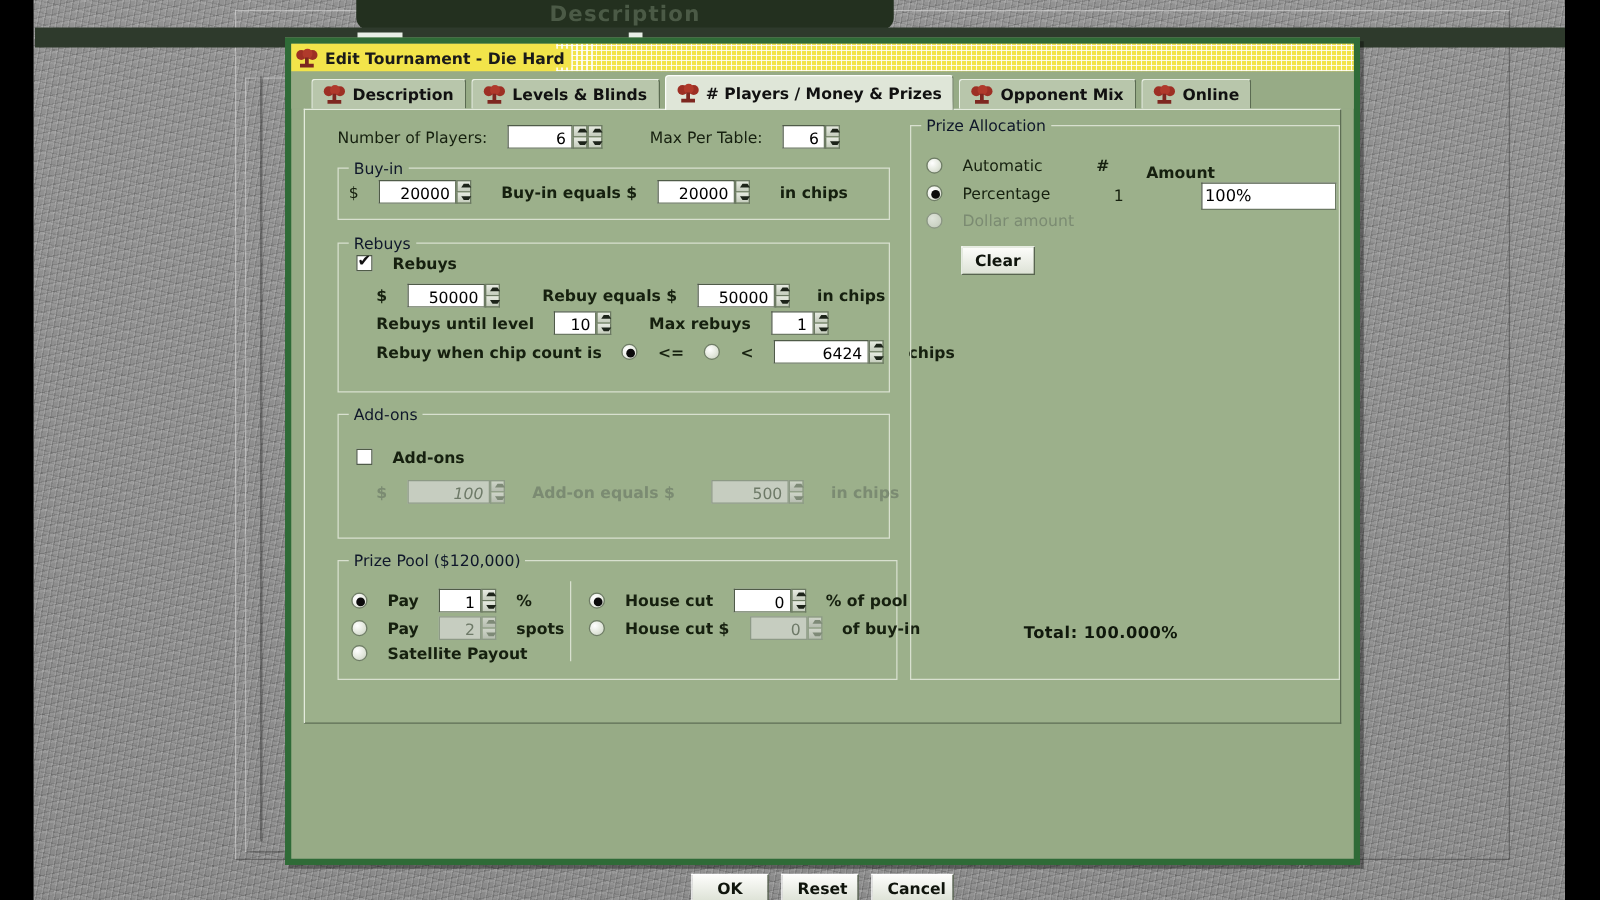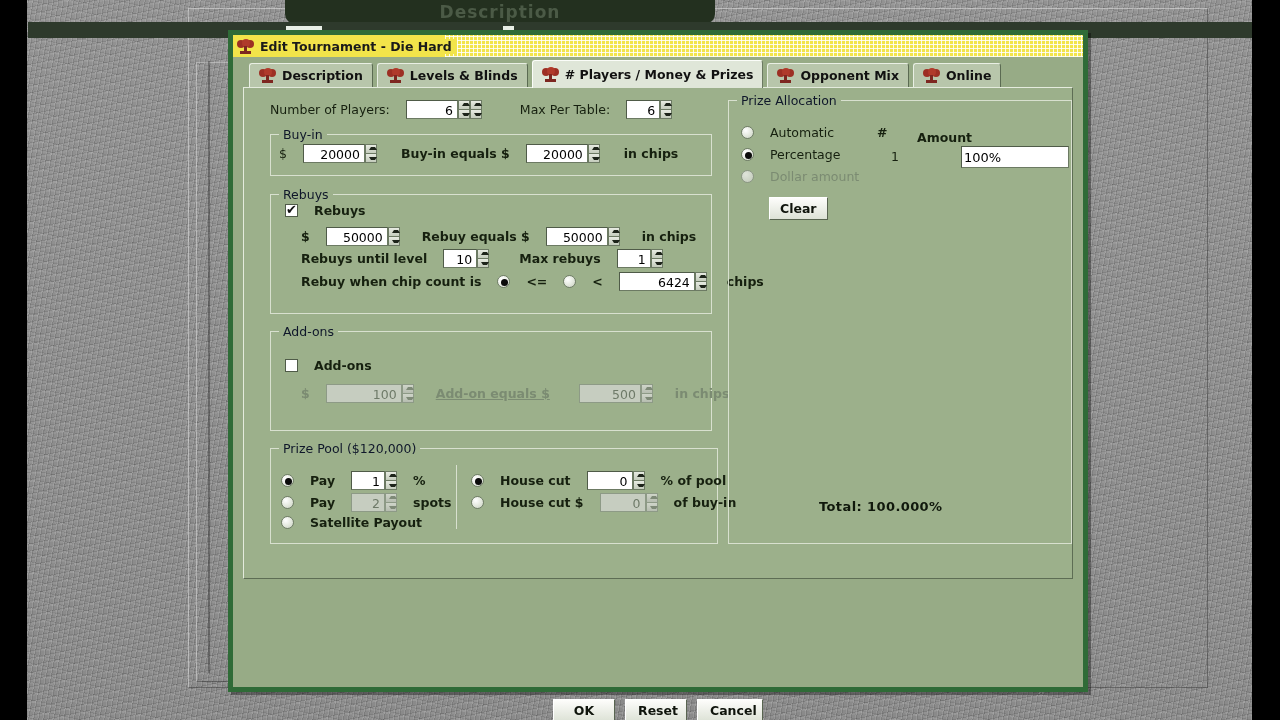--- a/index.html
+++ b/index.html
@@ -376,21 +376,21 @@
         </div>
         <div class="row" style="position:absolute; left:30px; top:32px;">
           <span class="lbl bold">$</span>
           <span class="field">
             <span class="txt" style="width:62px;">50000</span>
             <span class="spin">
                 <span class="up"></span>
                 <span class="dn"></span>
               </span>
           </span>
-          <span class="lbl bold" style="margin-left:6px;">Rebuy equals $</span>
+          <span class="lbl bold" style="margin-left:18px;">Rebuy equals $</span>
           <span class="field">
             <span class="txt" style="width:62px;">50000</span>
             <span class="spin">
                 <span class="up"></span>
                 <span class="dn"></span>
               </span>
           </span>
           <span class="lbl bold" style="margin-left:6px;">in chips</span>
         </div>
         <div class="row" style="position:absolute; left:30px; top:54px;">
@@ -430,27 +430,27 @@
 
       <div class="group" style="left:26px; top:243px; width:442px; height:100px;">
         <div class="legend">Add-ons</div>
         <div class="row" style="position:absolute; left:14px; top:26px;">
           <span class="cb"></span>
           <span class="lbl bold">Add-ons</span>
         </div>
         <div class="row" style="position:absolute; left:30px; top:52px;">
           <span class="lbl bold dis">$</span>
           <span class="field">
-            <span class="txt dis" style="width:76px;">100</span>
+            <span class="txt dis" style="width:66px;font-style:italic;">100</span>
             <span class="spin dis">
                 <span class="up"></span>
                 <span class="dn"></span>
               </span>
           </span>
-          <span class="lbl bold dis" style="margin-left:6px;text-decoration:underline;">Add-on equals $</span>
+          <span class="lbl bold dis" style="margin-left:6px;">Add-on equals $</span>
           <span class="field">
             <span class="txt dis" style="width:62px;margin-left:13px;">500</span>
             <span class="spin dis">
                 <span class="up"></span>
                 <span class="dn"></span>
               </span>
           </span>
           <span class="lbl bold dis" style="margin-left:6px;">in chips</span>
         </div>
       </div>

